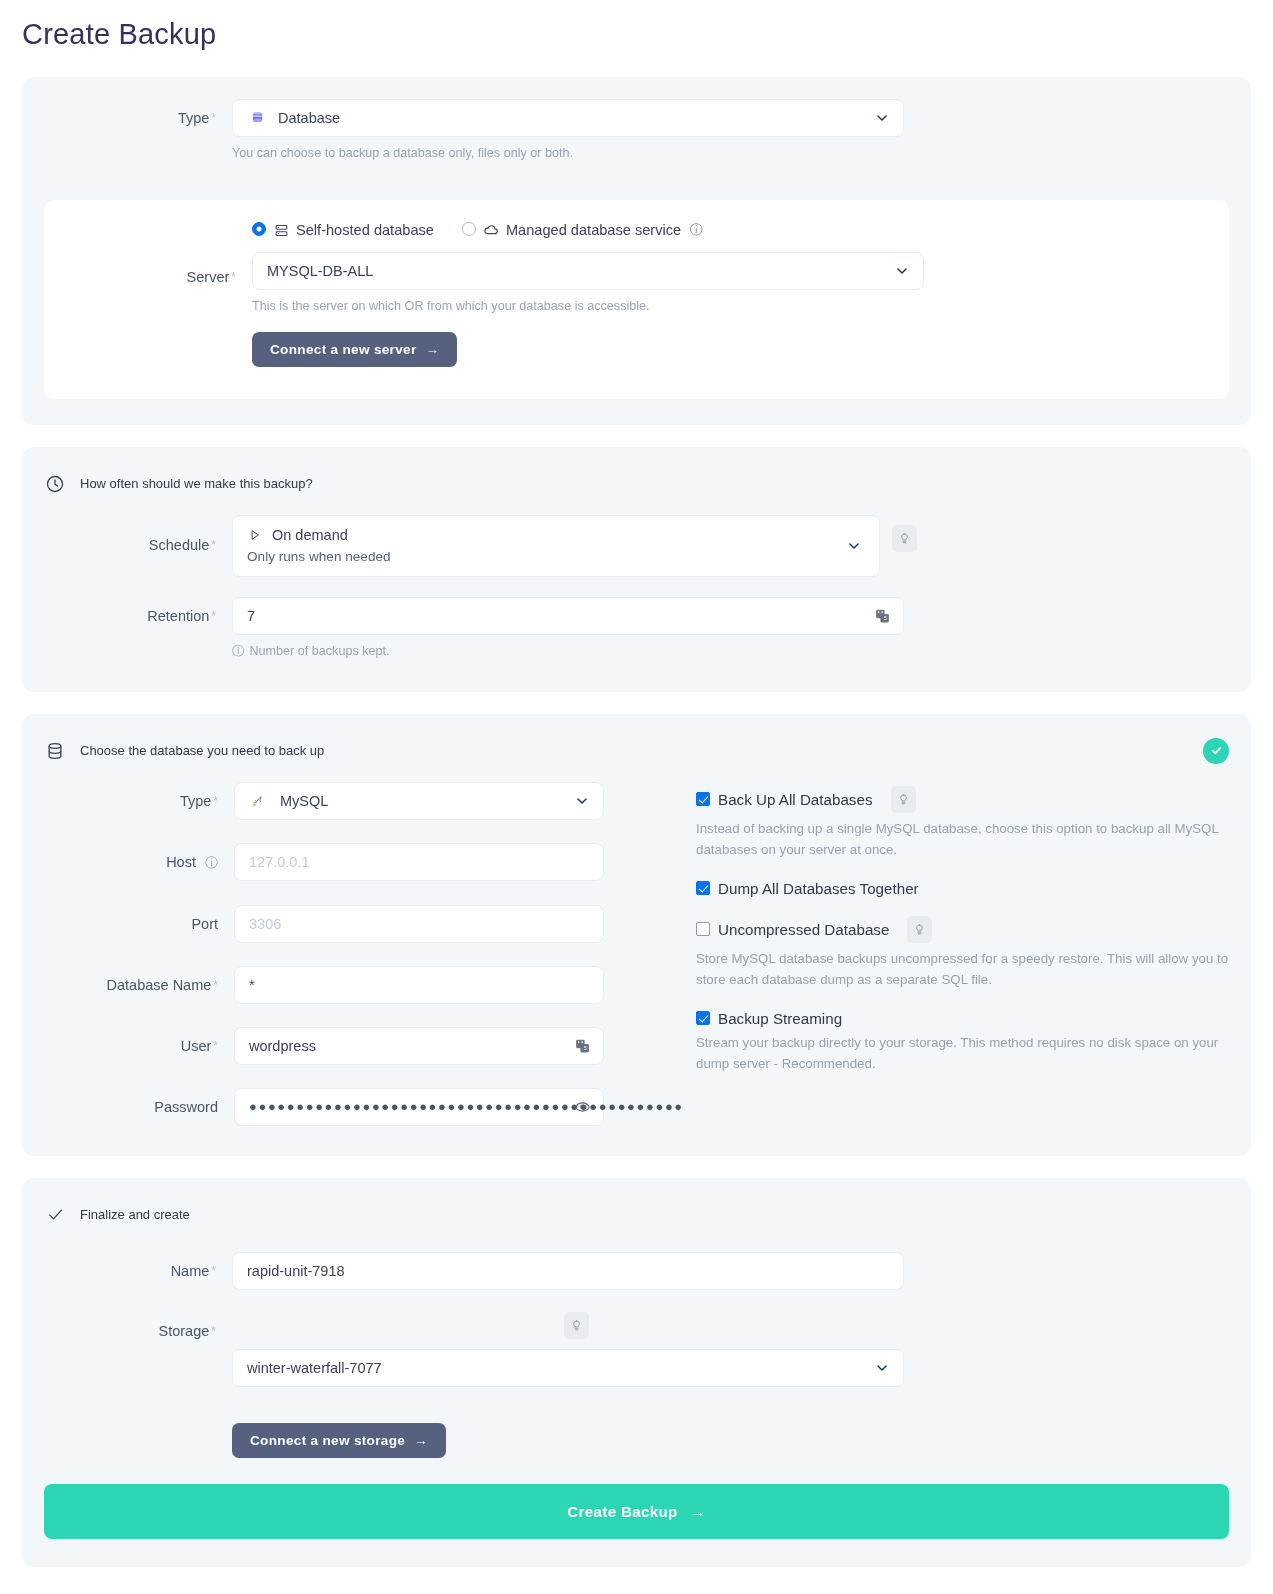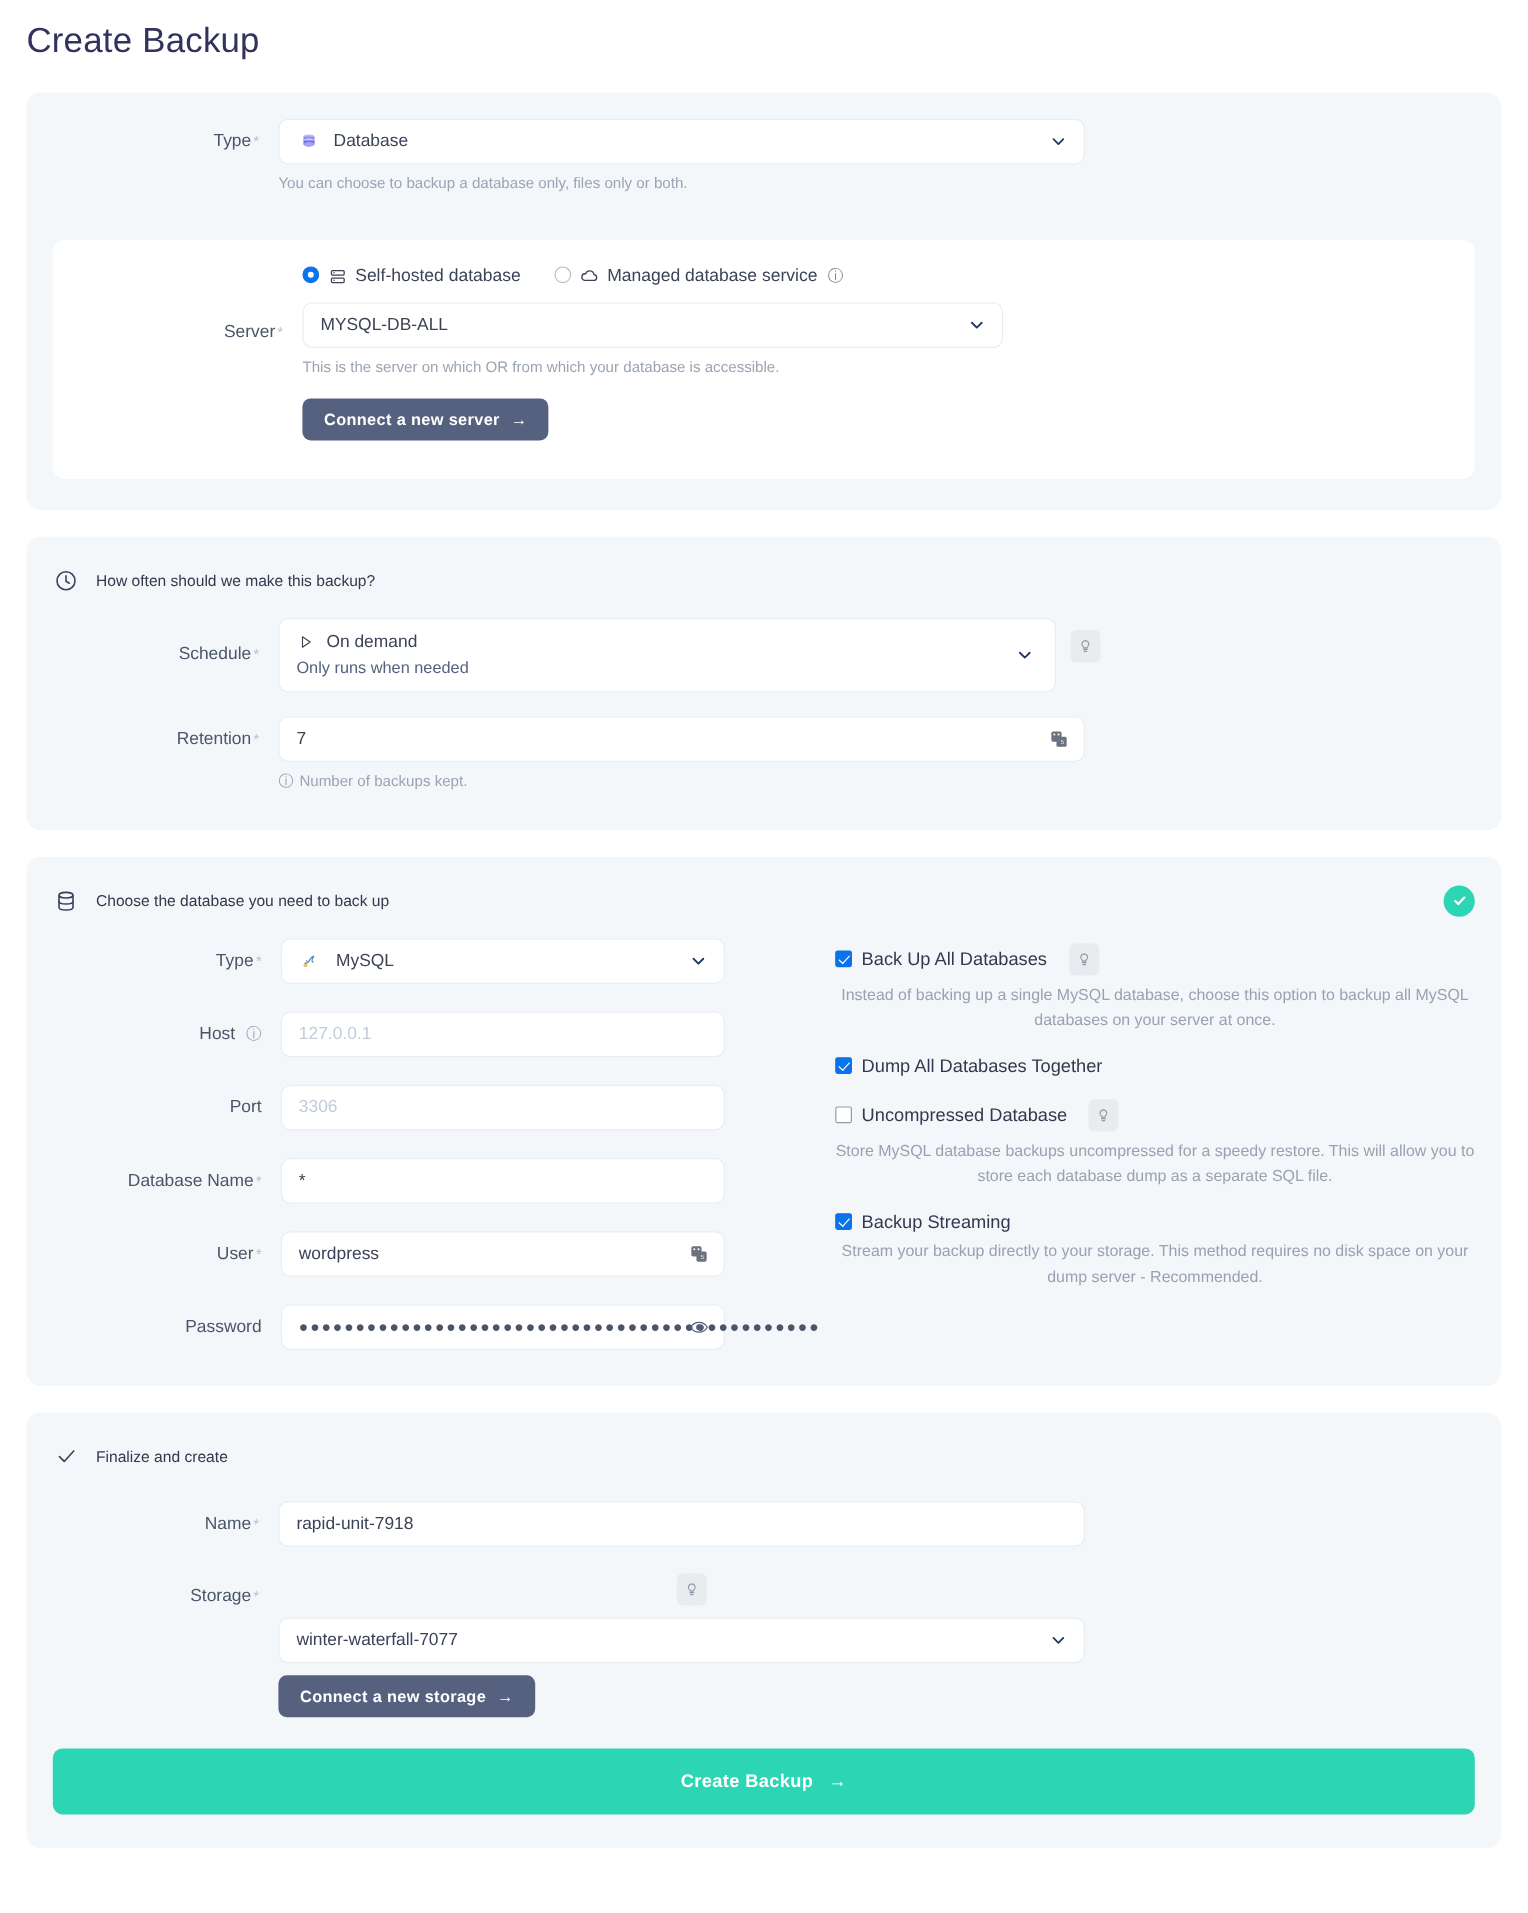--- a/index.html
+++ b/index.html
@@ -61,21 +61,21 @@
     border-radius: 8px;
     height: 38px;
     display:flex;
     align-items:center;
     padding: 0 38px 0 14px;
     font-size: 14.5px;
     color:#3c4257;
   }
   .control.w672 { width: 672px; }
   .control.w672b { width: 672px; }
-  .control.sel-server { width: 584px; }
+  .control.sel-server { width: 672px; }
   .control .ph { color:#c3ccd8; }
   .control .val { color:#3c4257; }
 
   .chev {
     position:absolute; right: 14px; top:50%; transform: translateY(-50%);
     width: 14px; height: 14px; color:#1f3864;
   }
   .chev svg { display:block; width:14px; height:14px; }
 
   .hint {
@@ -133,21 +133,21 @@
 
   .hintbtn {
     width:25px; height:27px; border-radius:5px; background:#e9ecef;
     display:inline-flex; align-items:center; justify-content:center;
     color:#8e98a6; border:none; cursor:pointer; flex:0 0 25px;
   }
 
   
   .dbcols { display:flex; gap: 0; align-items:flex-start; }
   .dbleft { width: 600px; flex:0 0 600px; }
-  .dbright { flex:1; padding-left: 52px; padding-top: 4px; text-align: center; }
+  .dbright { flex:1; padding-left: 52px; padding-top: 4px; }
 
   .dbleft .lbl { width:190px; min-width:190px; }
   .dbleft .control { width: 370px; }
   .db-row { display:flex; align-items:center; margin-bottom: 23px; }
 
   .chk-block { margin-bottom: 19px; }
   .chk-line { display:flex; align-items:center; gap:8px; }
   .cb { width:14px; height:14px; border:1.5px solid #8f9bab; border-radius:2px; background:#fff; flex:0 0 14px; position:relative; }
   .cb.on { background:#0a73eb; border-color:#0a73eb; }
   .cb.on::after {
@@ -522,21 +522,21 @@
 
         <div class="control store-sel" style="margin-top:10px;">
           <span class="val">winter-waterfall-7077</span>
           <span class="chev">
             <svg viewBox="0 0 24 24" fill="none">
                 <path d="M5 8.5l7 7 7-7" stroke="#1f3864" stroke-width="2.6" stroke-linecap="round" stroke-linejoin="round"></path>
               </svg>
           </span>
         </div>
 
-        <button class="btn-dark" style="margin-top:10px;">
+        <button class="btn-dark" style="margin-top:36px;">
           <span>Connect a new storage</span>
           <span>→</span>
         </button>
       </div>
     </div>
 
     <button class="create-btn">
       <span>Create Backup</span>
       <span class="arw">→</span>
     </button>

